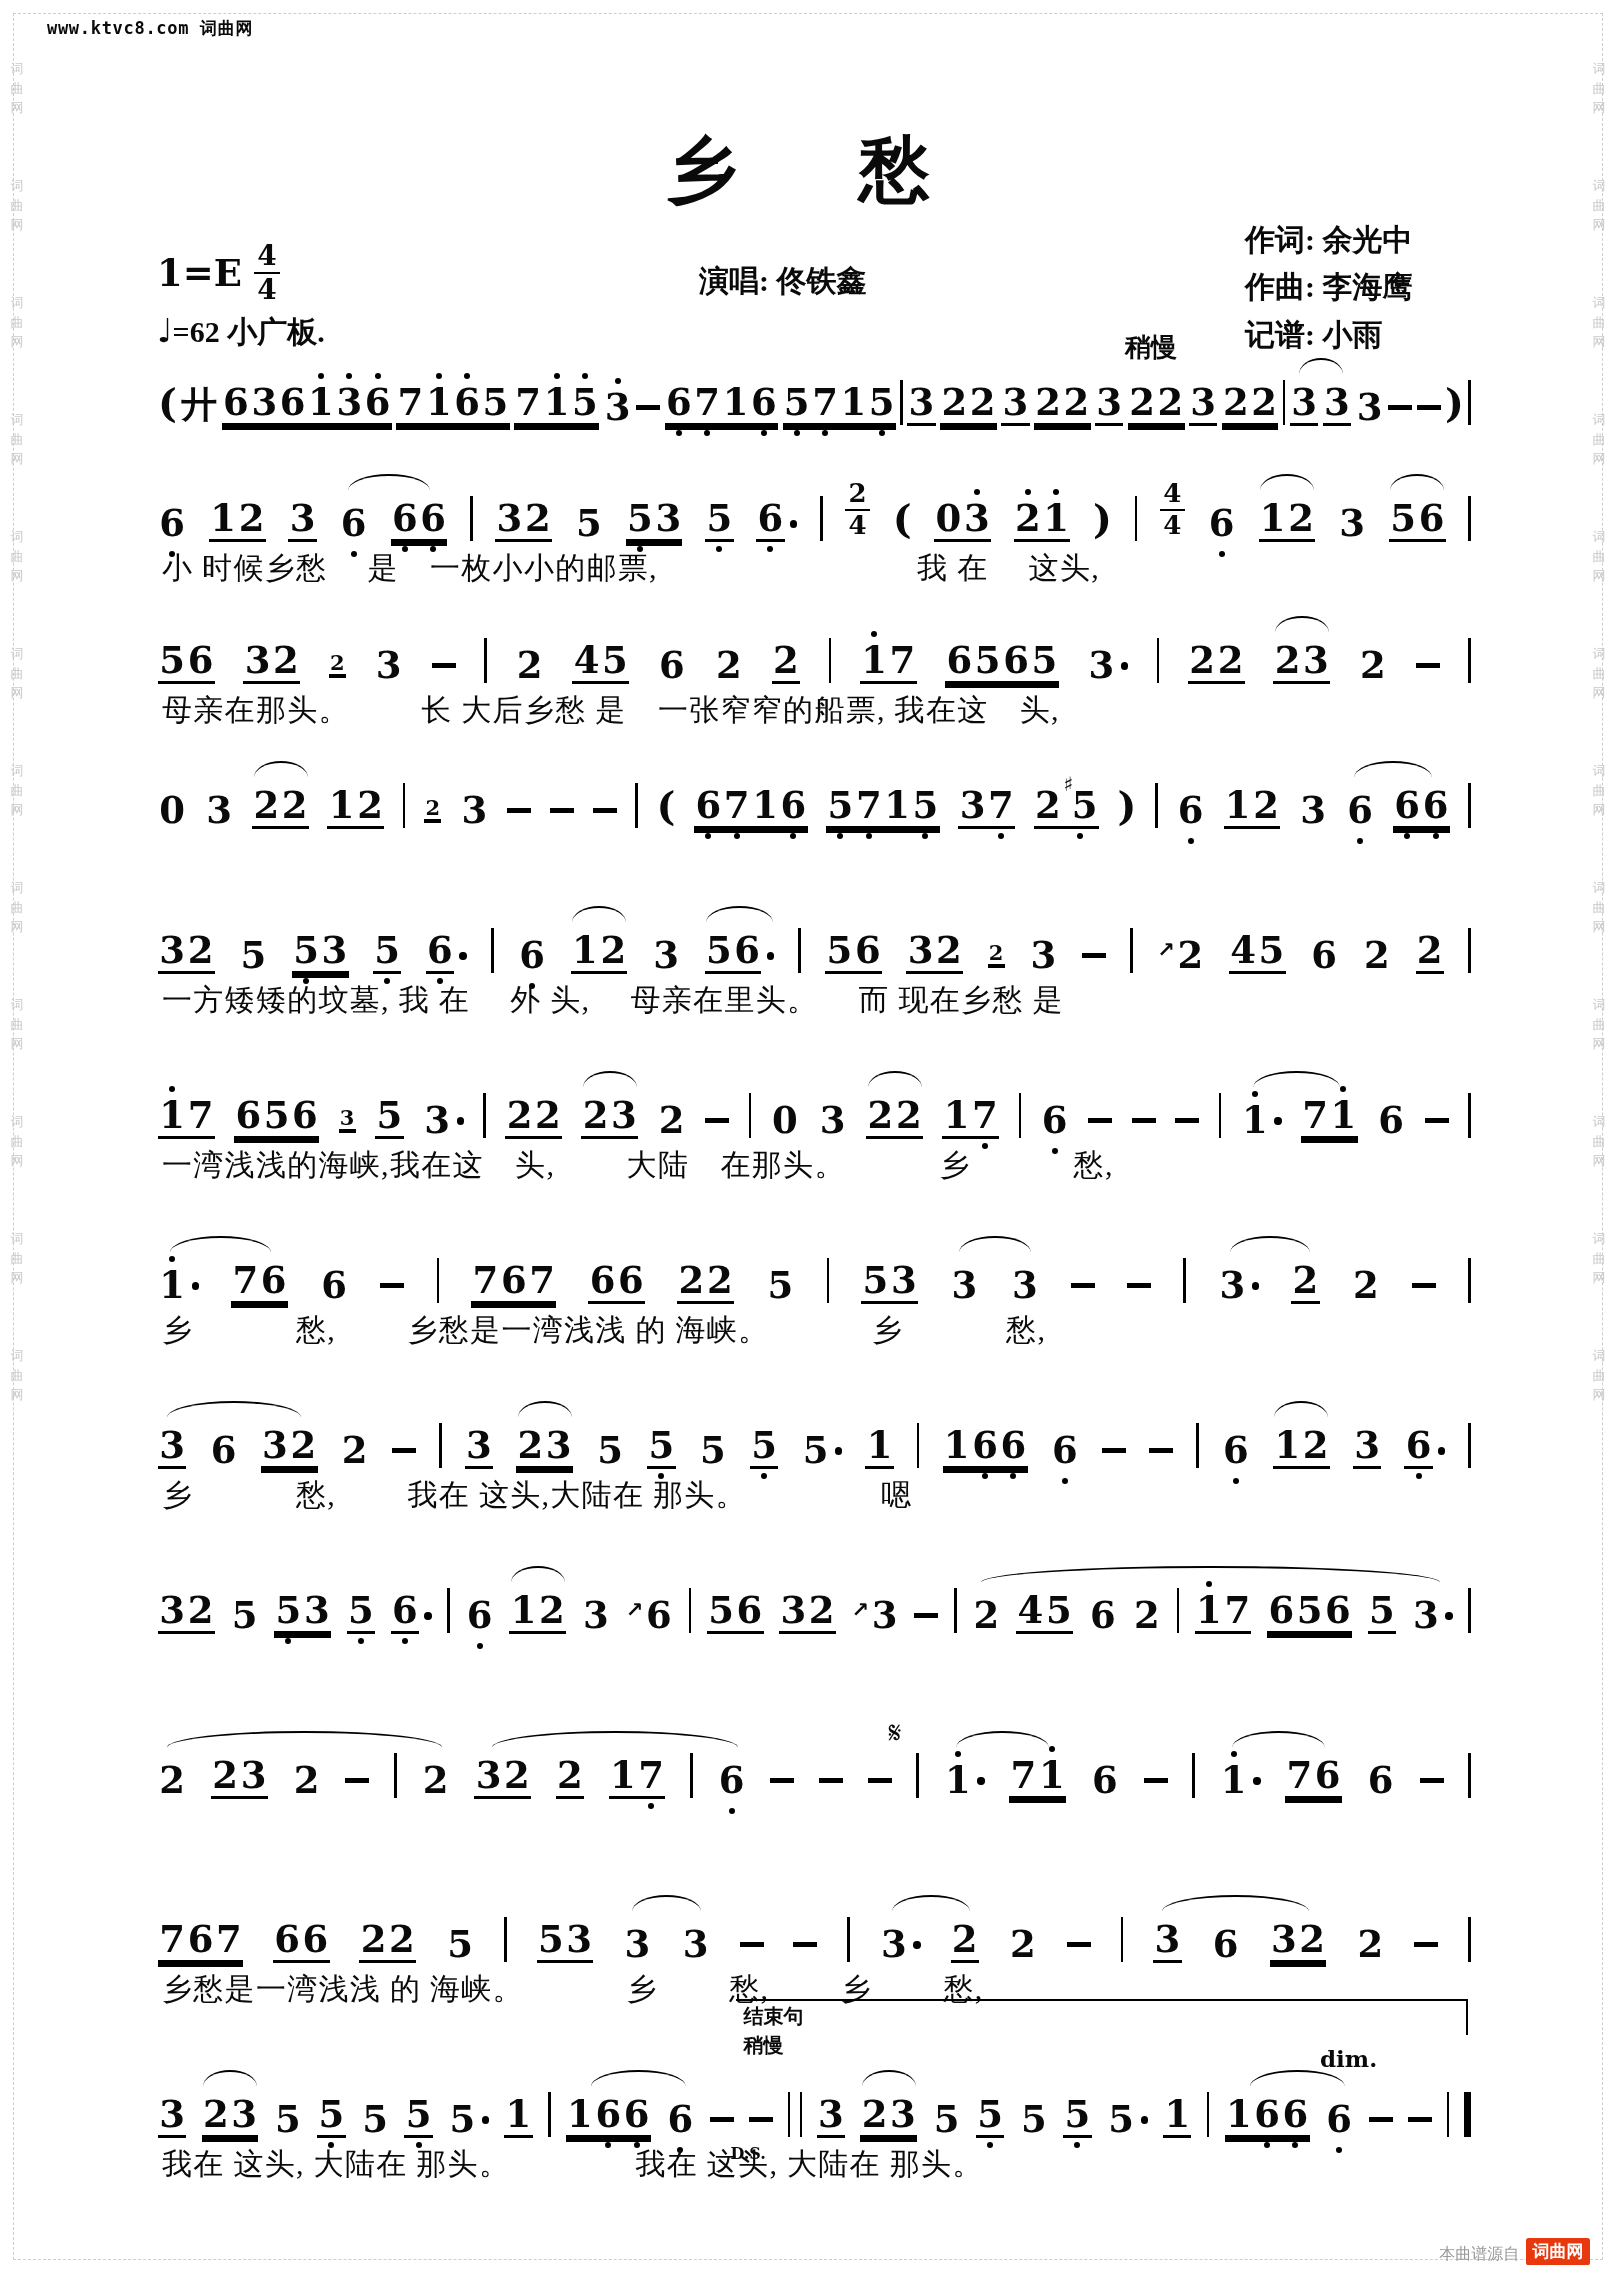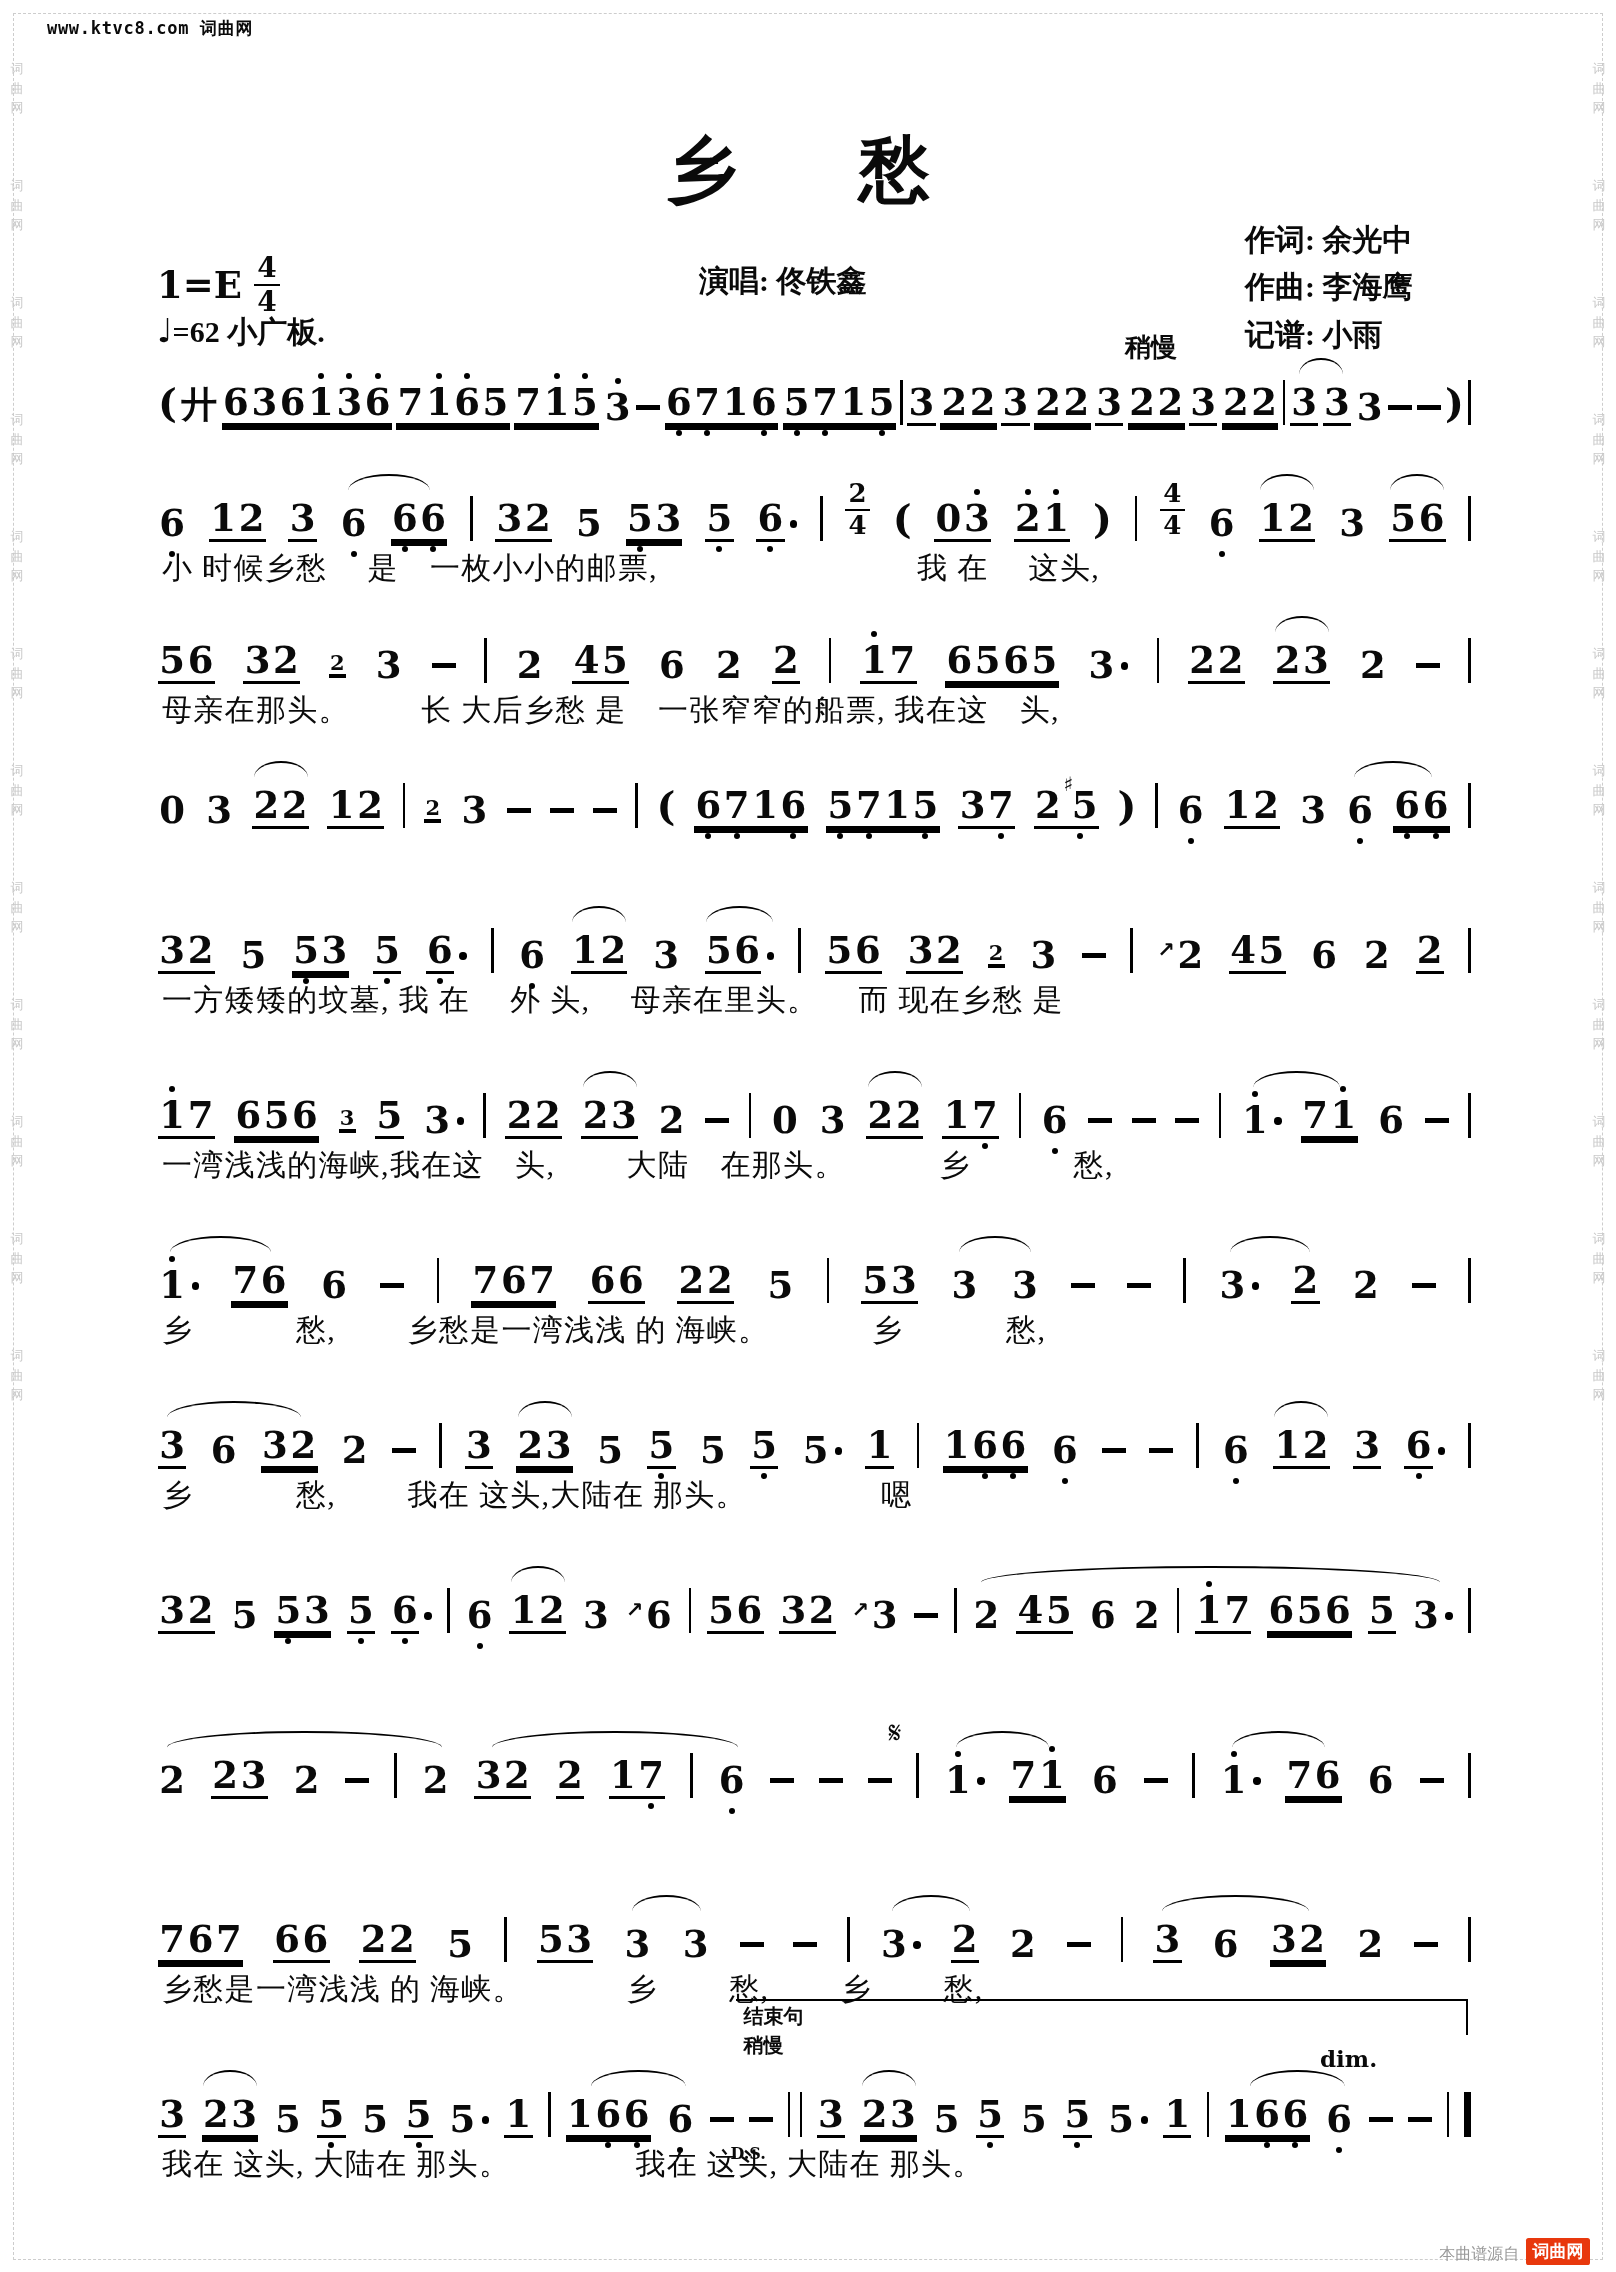--- a/index.html
+++ b/index.html
@@ -6,21 +6,21 @@
   #page{position:relative;width:1616px;height:2273px;background:#fff;overflow:hidden;
         font-family:"Liberation Serif","DejaVu Serif",serif;color:#0a0a0a;}
   .border-frame{position:absolute;inset:13px;border:1.3px dashed #cdcdcd;pointer-events:none;}
   .wm-col{position:absolute;top:59px;bottom:13px;width:29px;color:#c9c9c9;font-size:13px;
           text-align:center;white-space:pre-line;line-height:1.5;overflow:hidden;}
   .wm-left{left:2.6px;} .wm-right{right:2.6px;}
   .wm-top{position:absolute;top:17px;left:47px;font-size:17px;font-weight:bold;letter-spacing:0.7px;
           font-family:"DejaVu Sans Mono","Liberation Mono",monospace;}
   .title{position:absolute;top:135px;left:666px;display:flex;gap:122px;
          font-size:71px;font-weight:bold;line-height:1;}
-  .keyline{position:absolute;top:253px;left:157px;display:flex;align-items:center;
+  .keyline{position:absolute;top:241px;left:157px;display:flex;align-items:center;
            font-size:37px;font-weight:bold;font-family:"DejaVu Serif",serif;}
   .tempoline{position:absolute;top:311px;left:157px;font-size:30px;font-weight:bold;}
   .tempoline .glyph{font-family:"DejaVu Sans",sans-serif;font-size:33px;}
   .performer{position:absolute;top:261px;left:699px;font-size:30px;font-weight:bold;}
   .credits{position:absolute;top:216px;left:1245px;font-size:30px;font-weight:bold;line-height:1.58;}
   .tempo-hint{position:absolute;top:330px;left:1125px;font-size:26px;font-weight:bold;}
 
   .score-line{position:absolute;left:158px;width:1313px;}
   .note-row{position:relative;display:flex;justify-content:space-between;align-items:flex-end;height:57px;}
   .lyr-row{position:absolute;left:4px;top:63px;width:1313px;font-size:30px;white-space:pre;letter-spacing:1.3px;}

